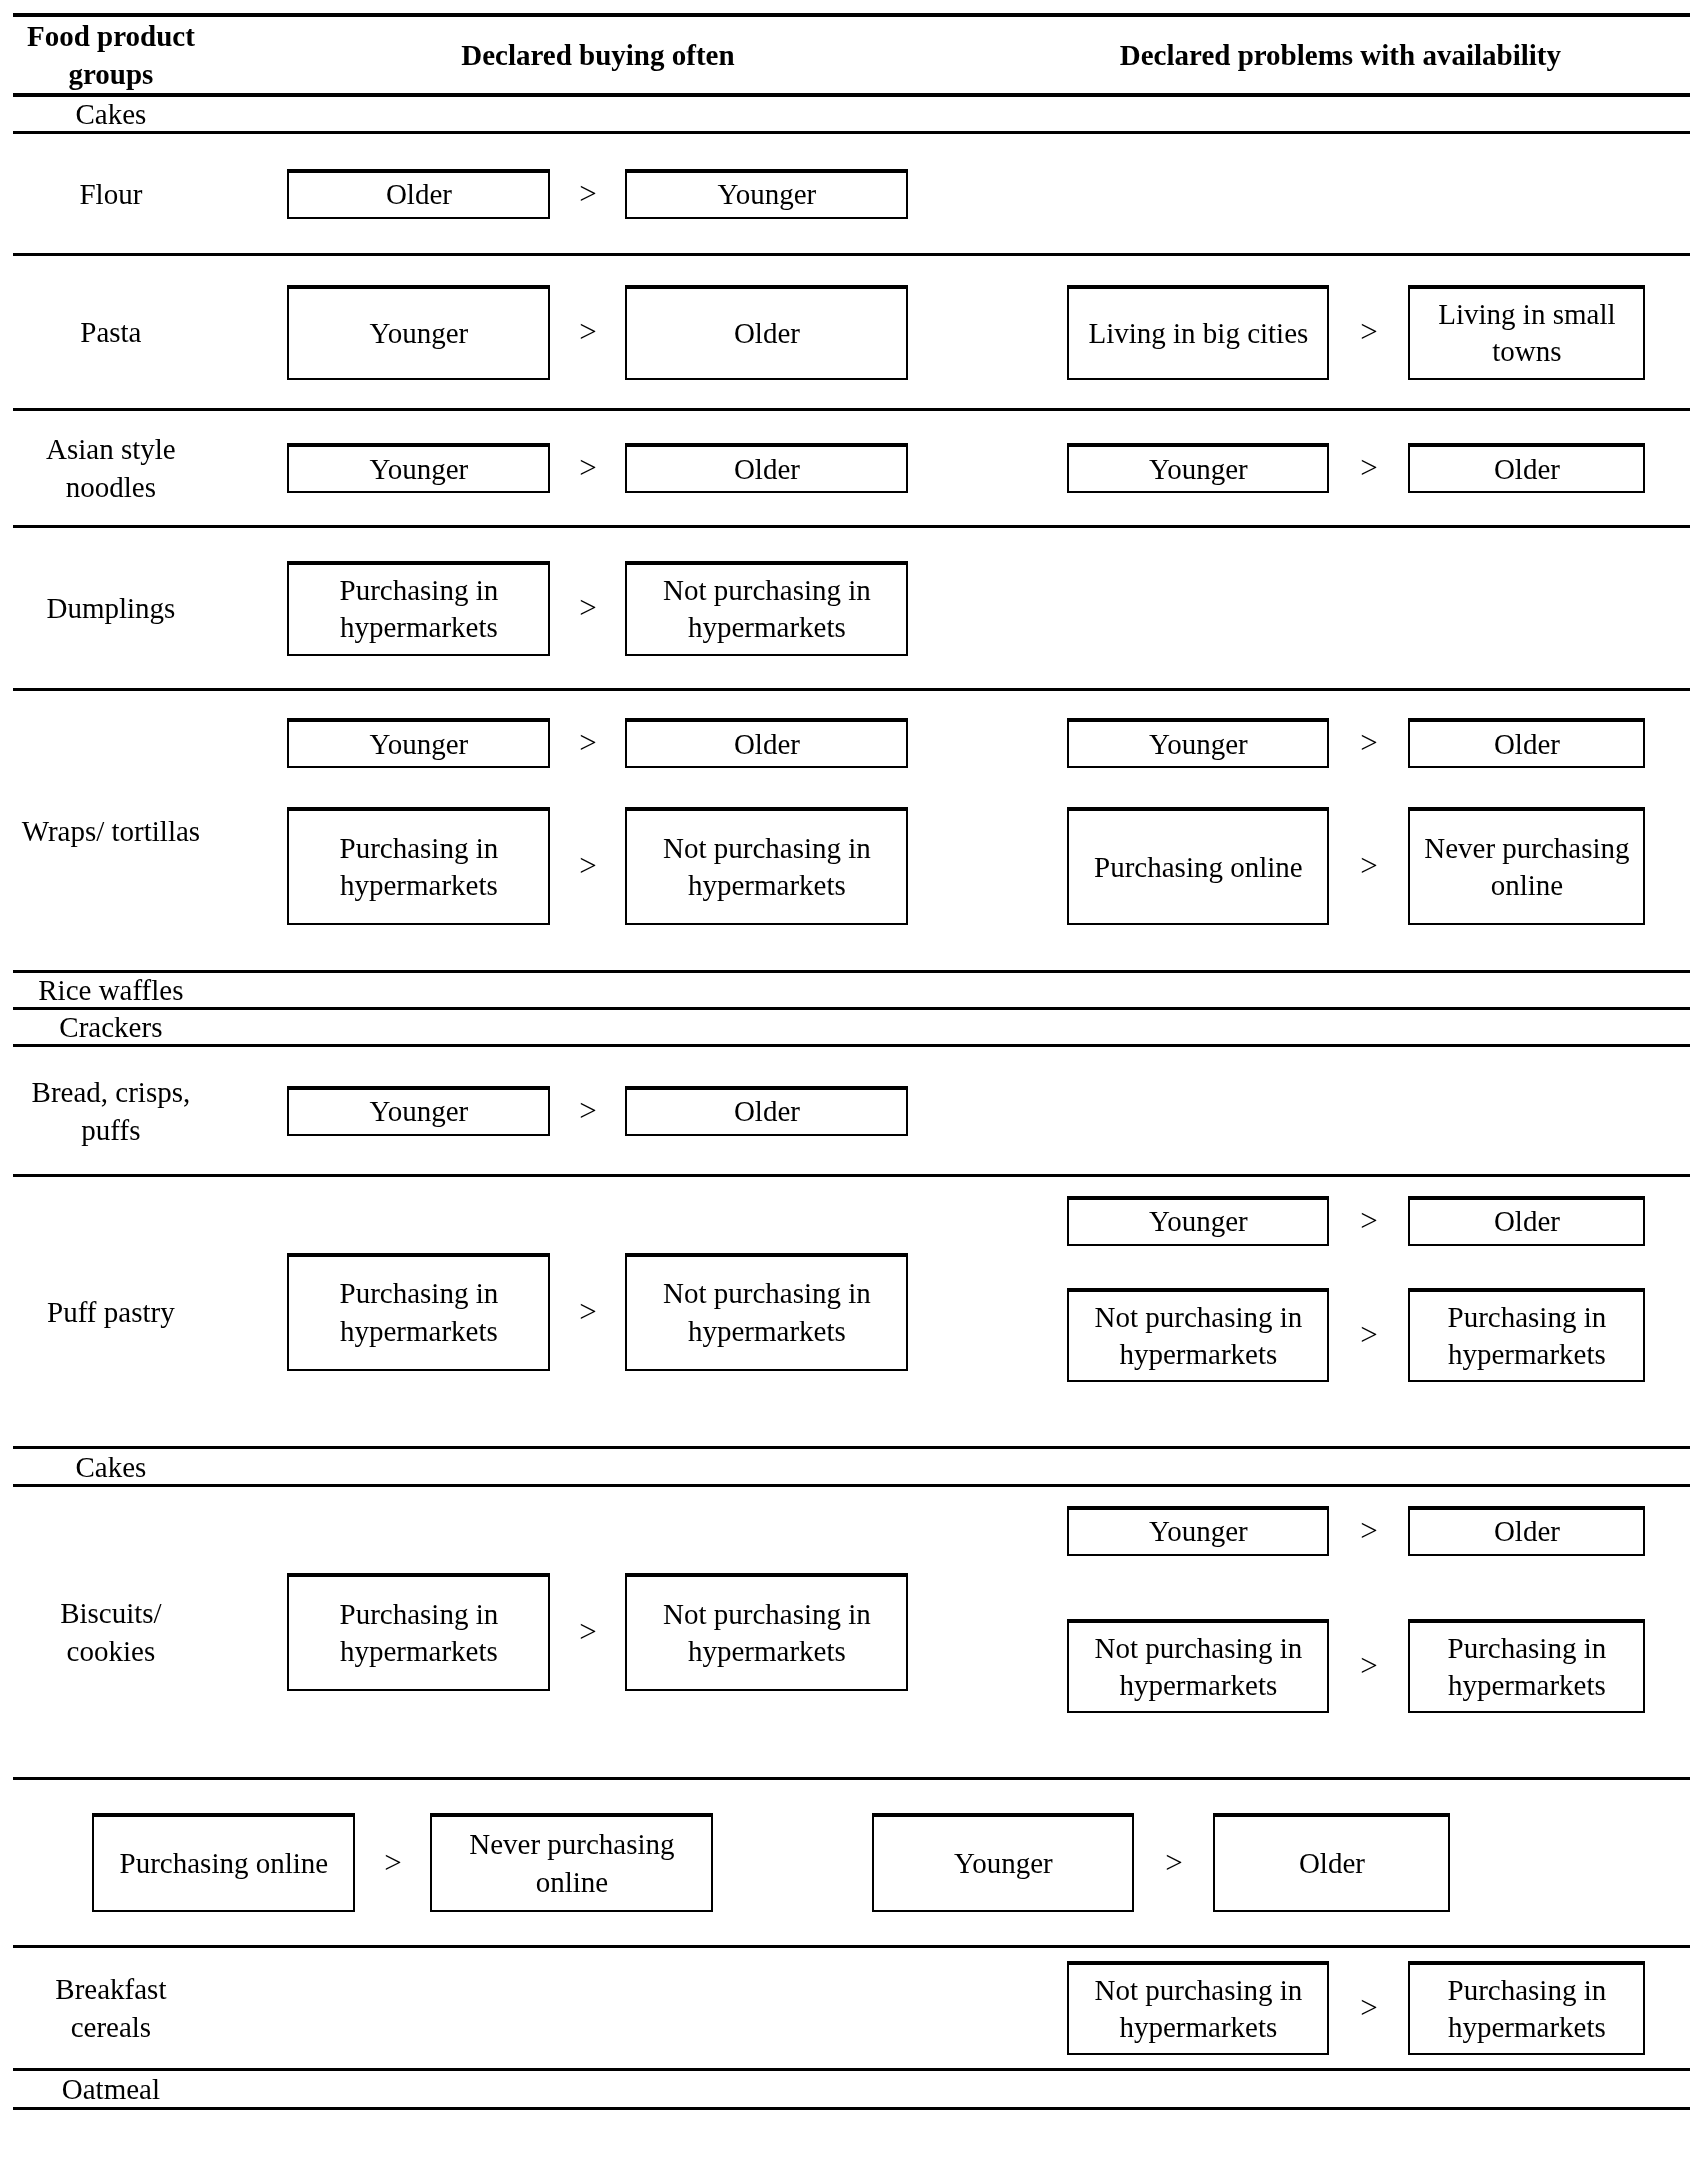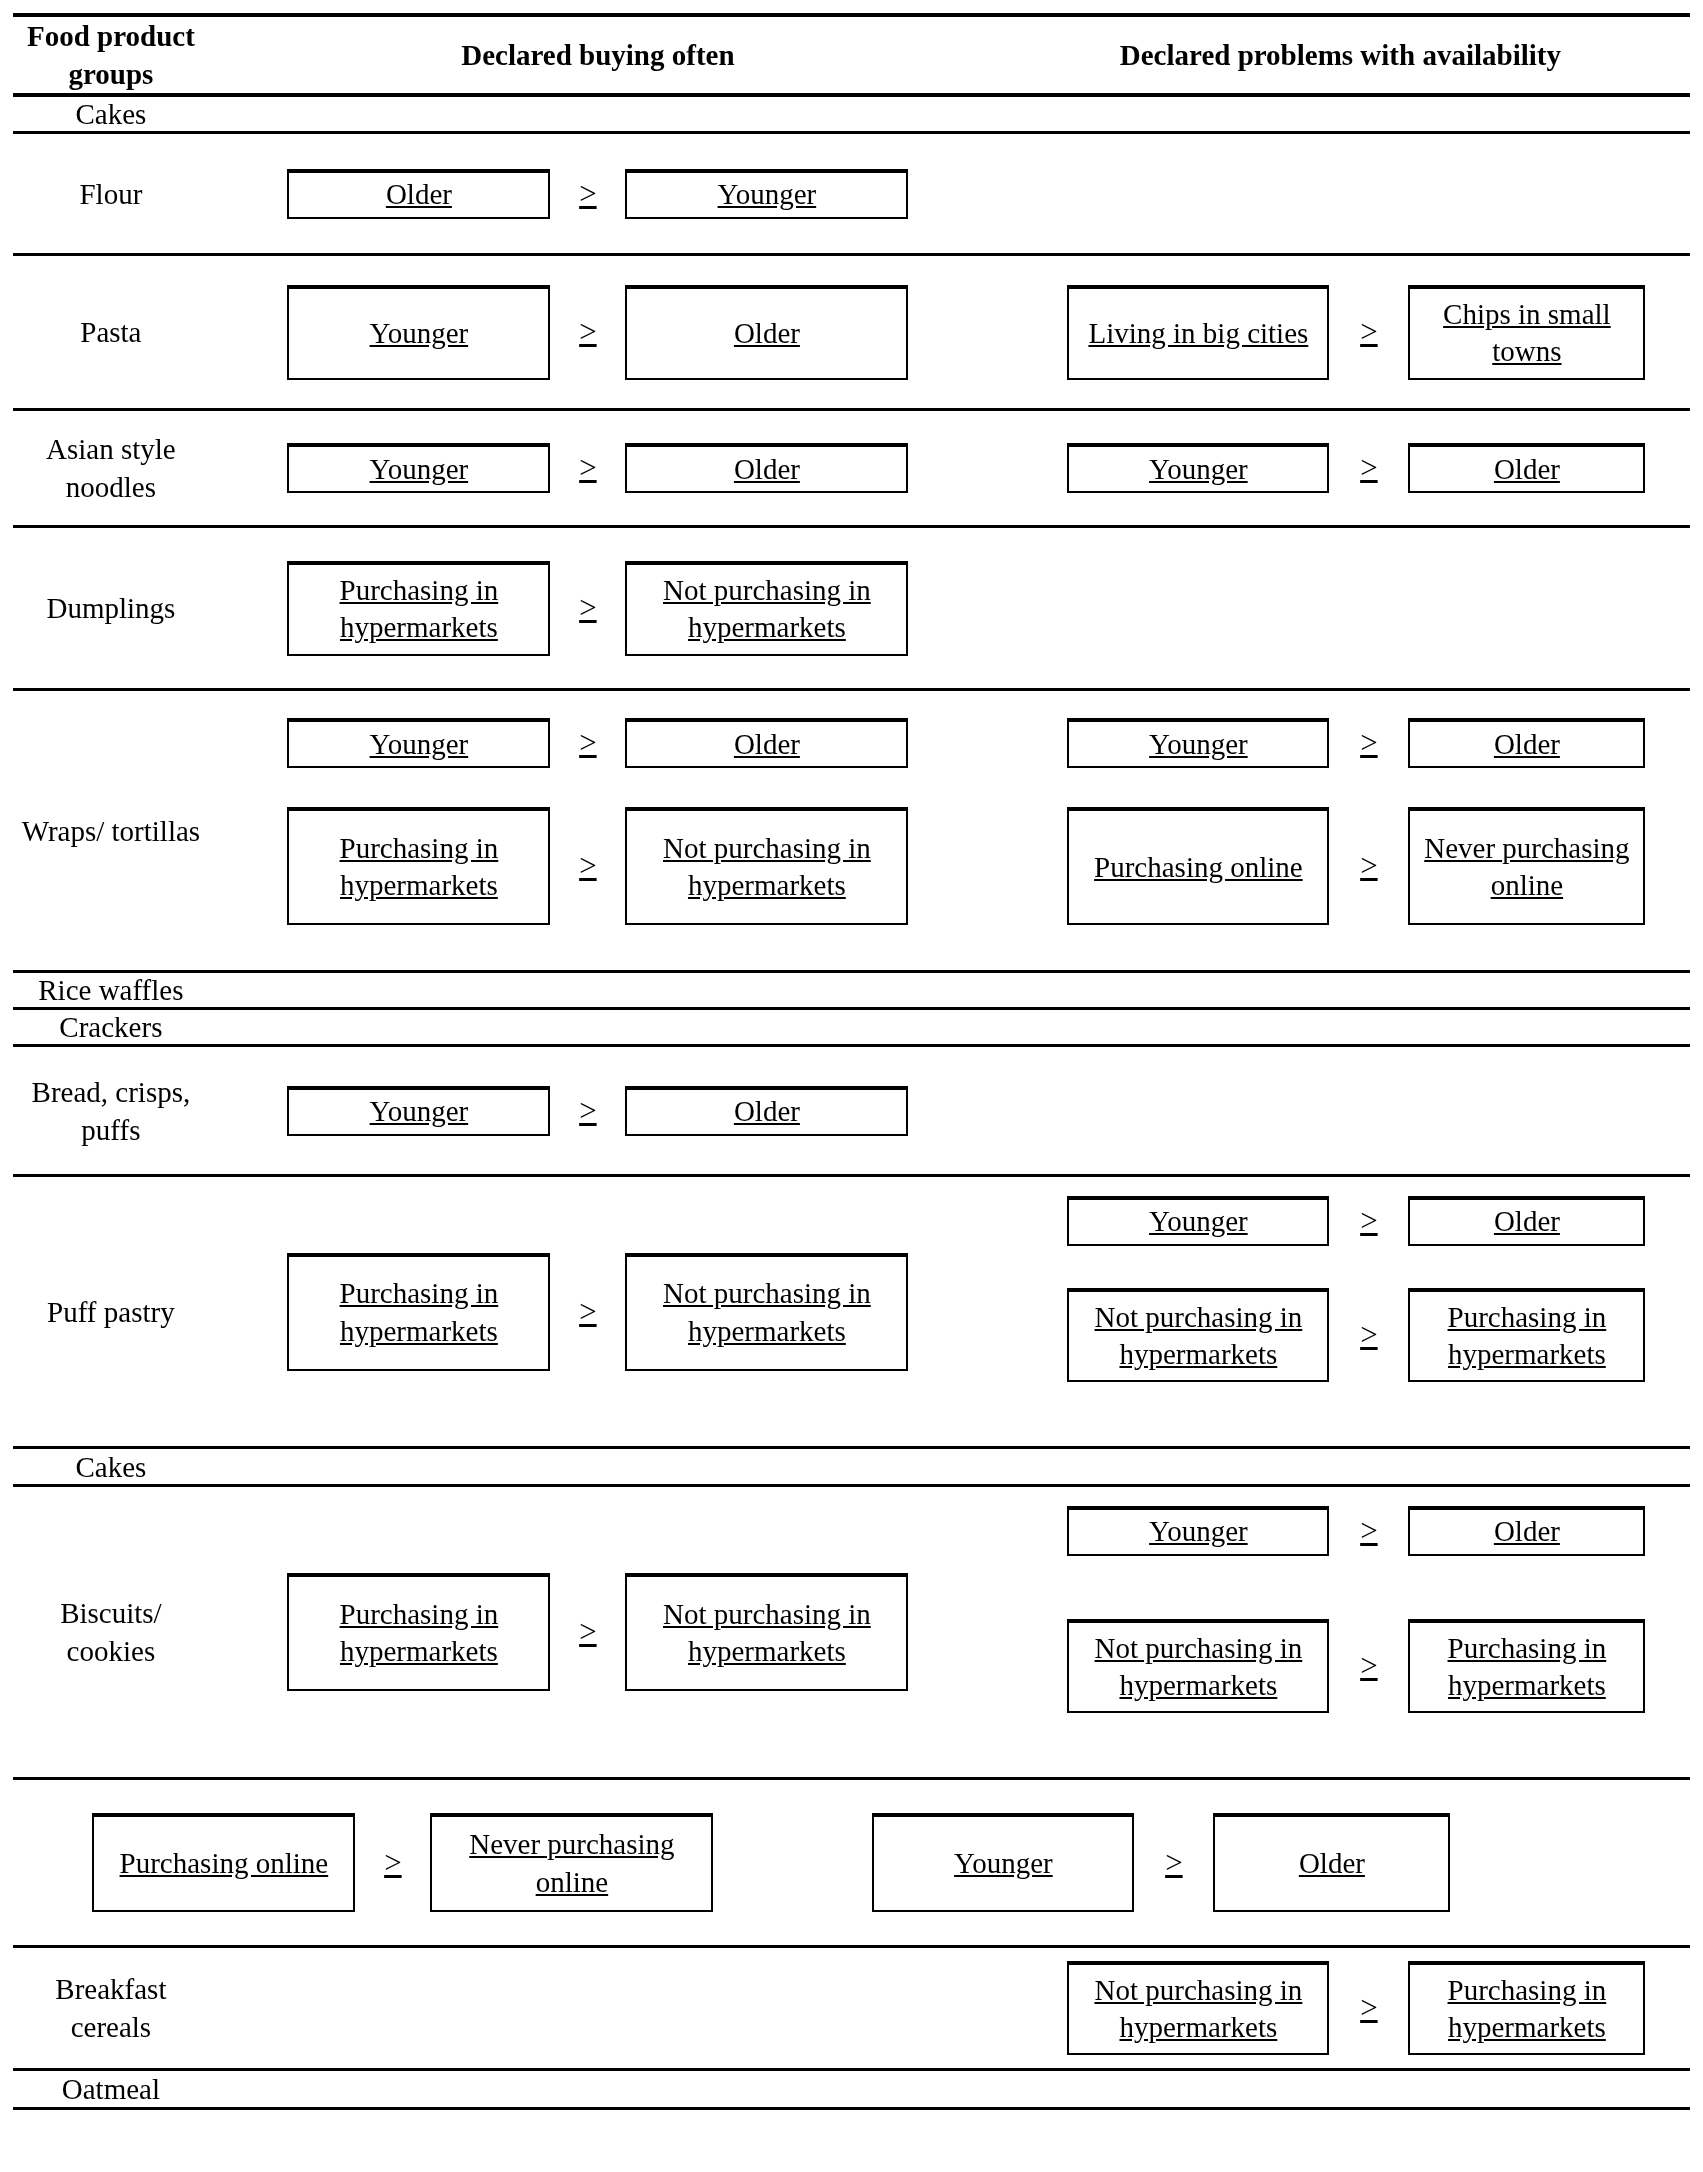--- a/index.html
+++ b/index.html
@@ -18,21 +18,21 @@
   .rh218{height:117px}.rh228{height:122px}.rh230{height:123px}.rh243{height:130px}
   .rh290{height:155px}.rh305{height:163px}.rh315{height:168px}
   .rh508{height:272px}.rh528{height:282px}.rh548{height:293px}
   
   .c-label{flex:0 0 195px;display:flex;align-items:center;justify-content:center;
            text-align:center;line-height:1.32;padding:0 3.2px;box-sizing:border-box;}
   .c-buy{flex:0 0 700px;margin-left:79px;display:flex;flex-direction:column;justify-content:center;box-sizing:border-box;}
   .c-avail{flex:0 0 577px;margin-left:80px;display:flex;flex-direction:column;justify-content:center;box-sizing:border-box;}
   .c-hdr2{flex:0 0 779px;display:flex;align-items:center;justify-content:center;text-align:center;}
   .c-hdr3{flex:0 0 706px;display:flex;align-items:center;justify-content:center;text-align:center;}
-  .comp{display:flex;align-items:center;text-decoration:underline;}
+  .comp{display:flex;align-items:center;}
   .c-buy .bL{width:263px}.c-buy .gtc{width:75px}.c-buy .bR{width:283px}
   .c-avail .bL{width:262px}.c-avail .gtc{width:79px}.c-avail .bR{width:237px}
   .box{box-sizing:border-box;border:2.1px solid #000;border-top-width:4.8px;background:#fff;
        display:flex;align-items:center;justify-content:center;text-align:center;
        line-height:1.3;padding:3.2px 13px;}
   .gtc{display:flex;align-items:center;justify-content:center;font-size:31px;}
   
   .cH92  .box{min-height:49px}
   .cH175 .box{min-height:94px}
   .cH178 .box{min-height:95px}
@@ -74,21 +74,21 @@
       <div class="comp cH178">
         <div class="box bL">Younger</div>
         <div class="gtc">&gt;</div>
         <div class="box bR">Older</div>
       </div>
     </div>
     <div class="c-avail">
       <div class="comp cH178">
         <div class="box bL">Living in big cities</div>
         <div class="gtc">&gt;</div>
-        <div class="box bR">Chips in small towns</div>
+        <div class="box bR">Living in small towns</div>
       </div>
     </div>
   </div>
 
   <div class="row rh218">
     <div class="c-label">Asian style noodles</div>
     <div class="c-buy">
       <div class="comp cH92">
         <div class="box bL">Younger</div>
         <div class="gtc">&gt;</div>

